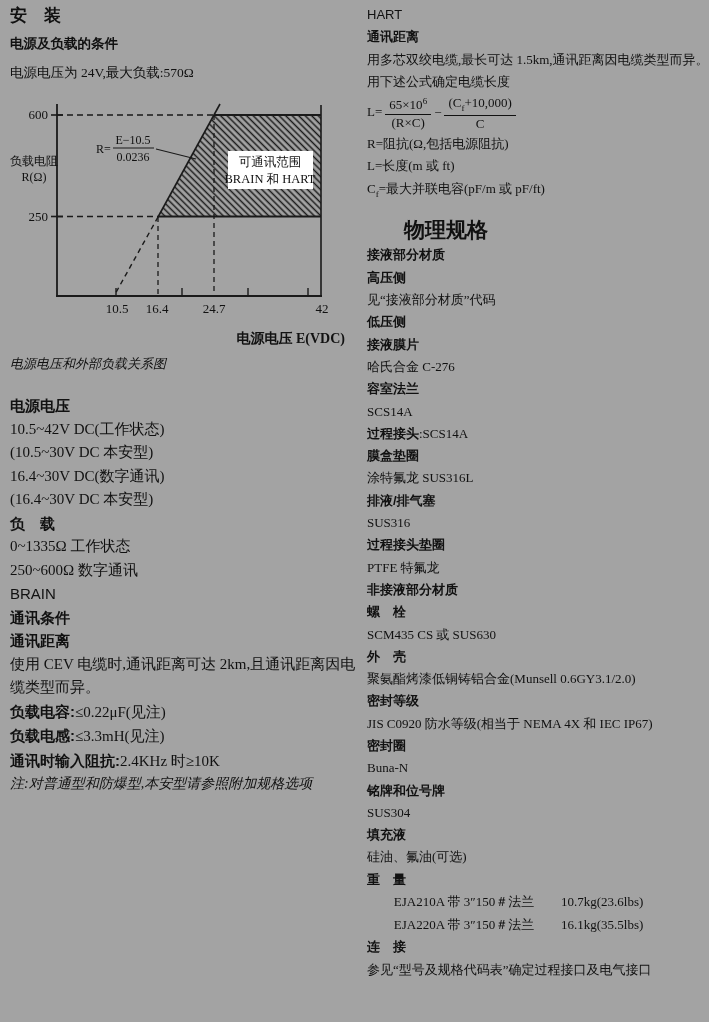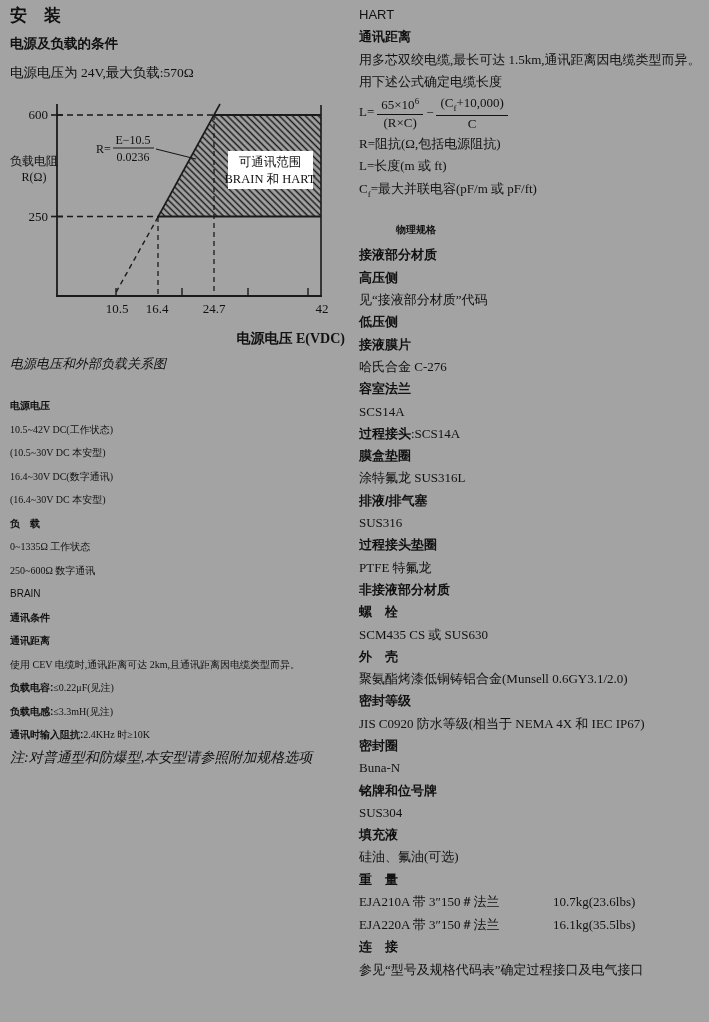--- a/index.html
+++ b/index.html
@@ -6,39 +6,39 @@
   .page {
     position: relative;
     width: 709px; height: 1022px;
     background: #a3a3a3;
     color: #111;
     font-family: "Liberation Serif", "DejaVu Serif", serif;
     overflow: hidden;
   }
   .col { position: absolute; top: 0; }
   .col-left  { left: 10px; width: 350px; }
-  .col-right { left: 359px; width: 342px; }
+  .col-right { left: 367px; width: 342px; }
 
   .h1 {
     font-family: "Liberation Sans", "DejaVu Sans", sans-serif;
     font-weight: 700; font-size: 17px; line-height: 20px;
     margin: 6px 0 0 0;
   }
   .h2 {
     font-family: "Liberation Sans", "DejaVu Sans", sans-serif;
-    font-weight: 700; font-size: 10px; line-height: 20px;
+    font-weight: 700; font-size: 21px; line-height: 20px;
     margin: 16px 0 4px 0;
     padding-left: 37px;
   }
   .h3 {
     font-family: "Liberation Sans", "DejaVu Sans", sans-serif;
     font-weight: 700; font-size: 13.5px; margin: 0;
   }
   .sans { font-family: "Liberation Sans", "DejaVu Sans", sans-serif; font-size: 14px; }
-  .l-line { margin: 0; font-size: 10px; line-height: 23.5px; }
+  .l-line { margin: 0; font-size: 15px; line-height: 23.5px; }
   .r-line { margin: 0; font-size: 13px;  line-height: 22.3px; }
   .lead { margin: 9px 0 0 0; font-size: 13.5px; line-height: 22px; }
   .note { font-size: 14px; font-style: italic; line-height: 22px; }
   .lv-label { font-family: "Liberation Sans", "DejaVu Sans", sans-serif; font-weight: 700; }
 
   .chart-svg { display: block; margin-top: 13px; }
   .axis-title {
     width: 335px; text-align: right; font-weight: 700;
     font-size: 14px; margin-top: 8px;
   }
@@ -49,21 +49,21 @@
   .lower-block { margin-top: 21px; }
 
   .formula { margin: 3px 0 2px 0; font-size: 13px; line-height: 1.1; }
   .frac { display: inline-block; text-align: center; vertical-align: middle; margin: 0 3px; }
   .frac .num { display: block; border-bottom: 1.3px solid #111; padding: 0 4px 1px 4px; }
   .frac .den { display: block; padding-top: 1px; }
   .f-minus { vertical-align: middle; }
   sup { font-size: 9px; } sub { font-size: 9px; }
 
   .w-row { display: flex; margin: 0; font-size: 13px; line-height: 22.6px; }
-  .w-name { width: 194px; }
+  .w-name { width: 194px; text-align: center; }
 
   svg text { font-family: "Liberation Serif", "DejaVu Serif", serif; fill: #111; }
 </style>
 </head>
 <body>
 
 <div class="page">
 
   <div class="col col-left">
 

